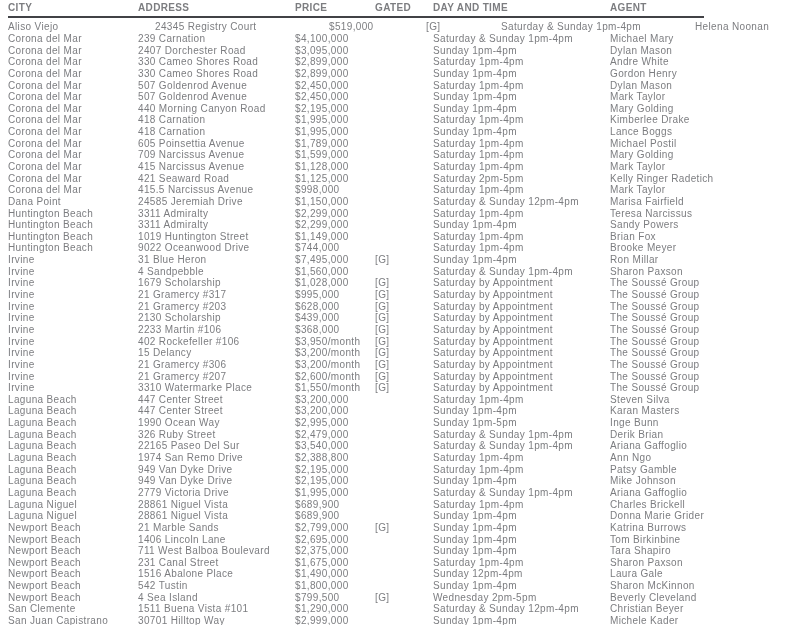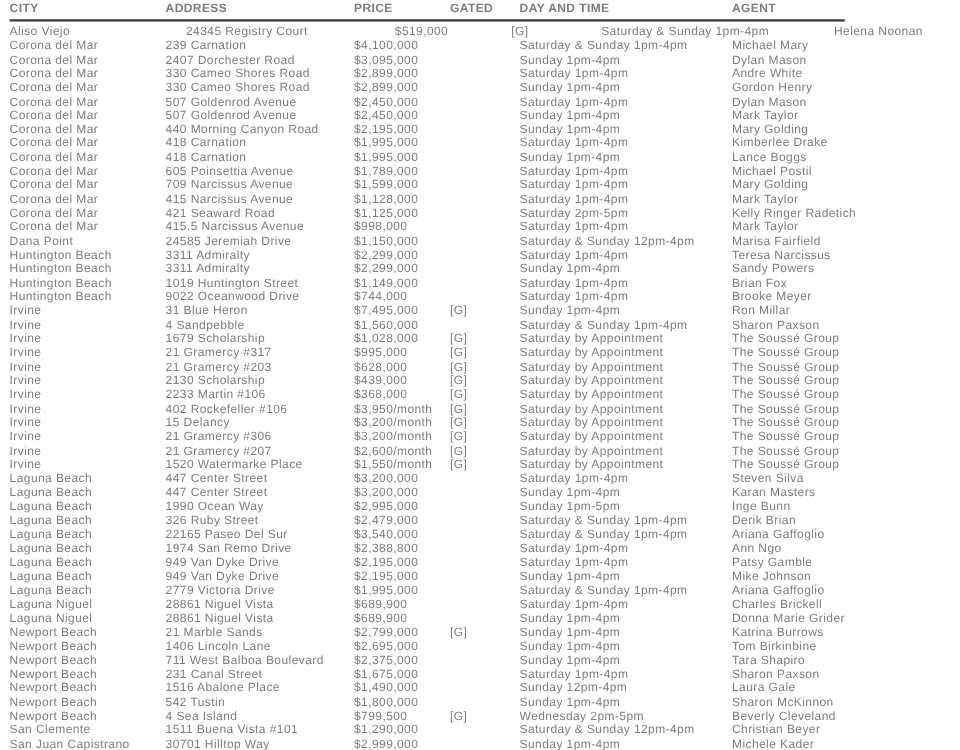--- a/index.html
+++ b/index.html
@@ -341,21 +341,21 @@
         <div class="cell col-city">Irvine</div>
         <div class="cell col-address">21 Gramercy #207</div>
         <div class="cell col-price">$2,600/month</div>
         <div class="cell col-gated">[G]</div>
         <div class="cell col-time">Saturday by Appointment</div>
         <div class="cell col-agent">The Soussé Group</div>
         <div class="cell col-phone">714.412.8512</div>
       </div>
       <div class="row">
         <div class="cell col-city">Irvine</div>
-        <div class="cell col-address">1520 Watermarke Place</div>
+        <div class="cell col-address">3310 Watermarke Place</div>
         <div class="cell col-price">$1,550/month</div>
         <div class="cell col-gated">[G]</div>
         <div class="cell col-time">Saturday by Appointment</div>
         <div class="cell col-agent">The Soussé Group</div>
         <div class="cell col-phone">714.412.8512</div>
       </div>
       <div class="row">
         <div class="cell col-city">Laguna Beach</div>
         <div class="cell col-address">447 Center Street</div>
         <div class="cell col-price">$3,200,000</div>

